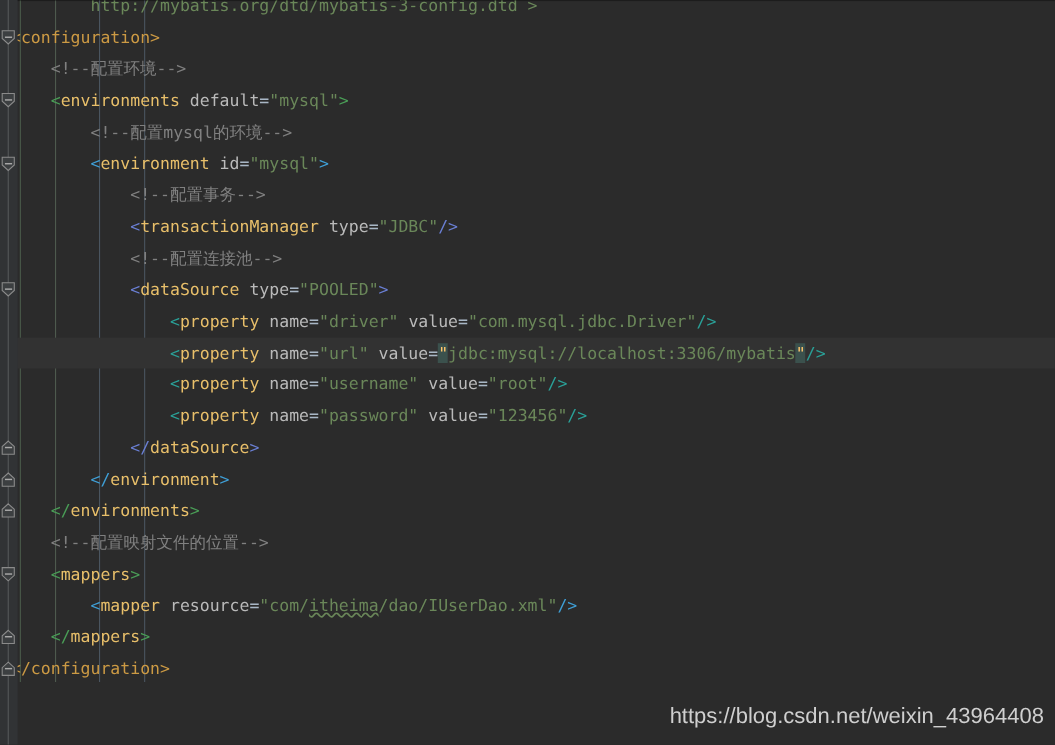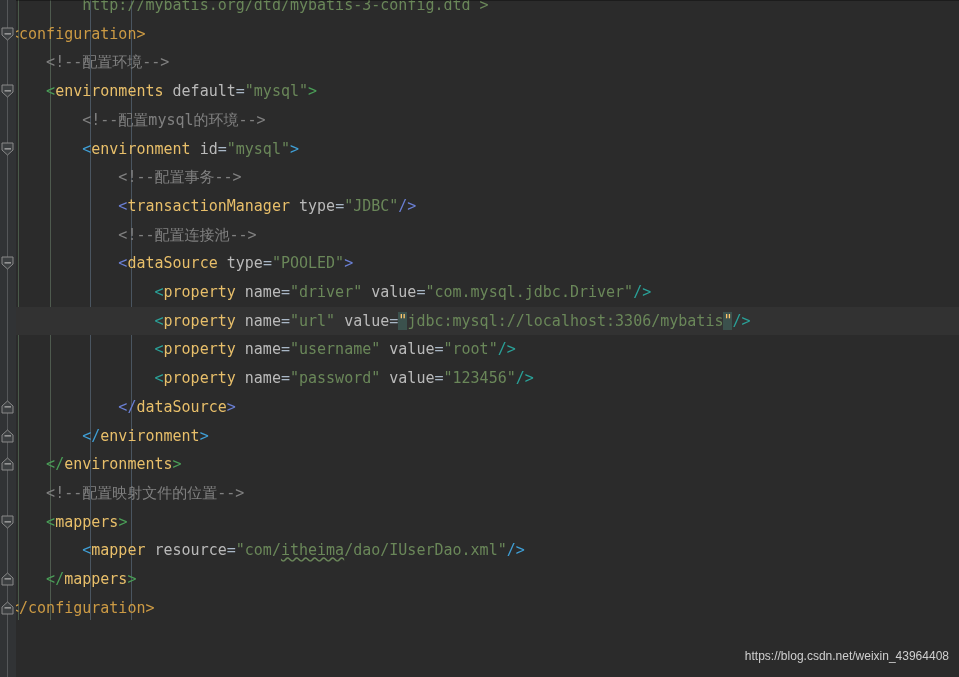--- a/index.html
+++ b/index.html
@@ -99,21 +99,21 @@
     text-decoration: underline wavy #6a8759;
     text-decoration-skip-ink: none;
   }
 
   
   .watermark {
     position: absolute;
     right: 10px;
     bottom: 14px;
     font-family: "Liberation Sans", sans-serif;
-    font-size: 12px;
+    font-size: 20px;
     color: #cfcfcf;
     z-index: 5;
     white-space: pre;
   }
 
   .scroll-shadow {
     position: absolute;
     left: 16px; top: 0;
     width: 943px; height: 1px;
     background: rgba(0,0,0,0.35);

